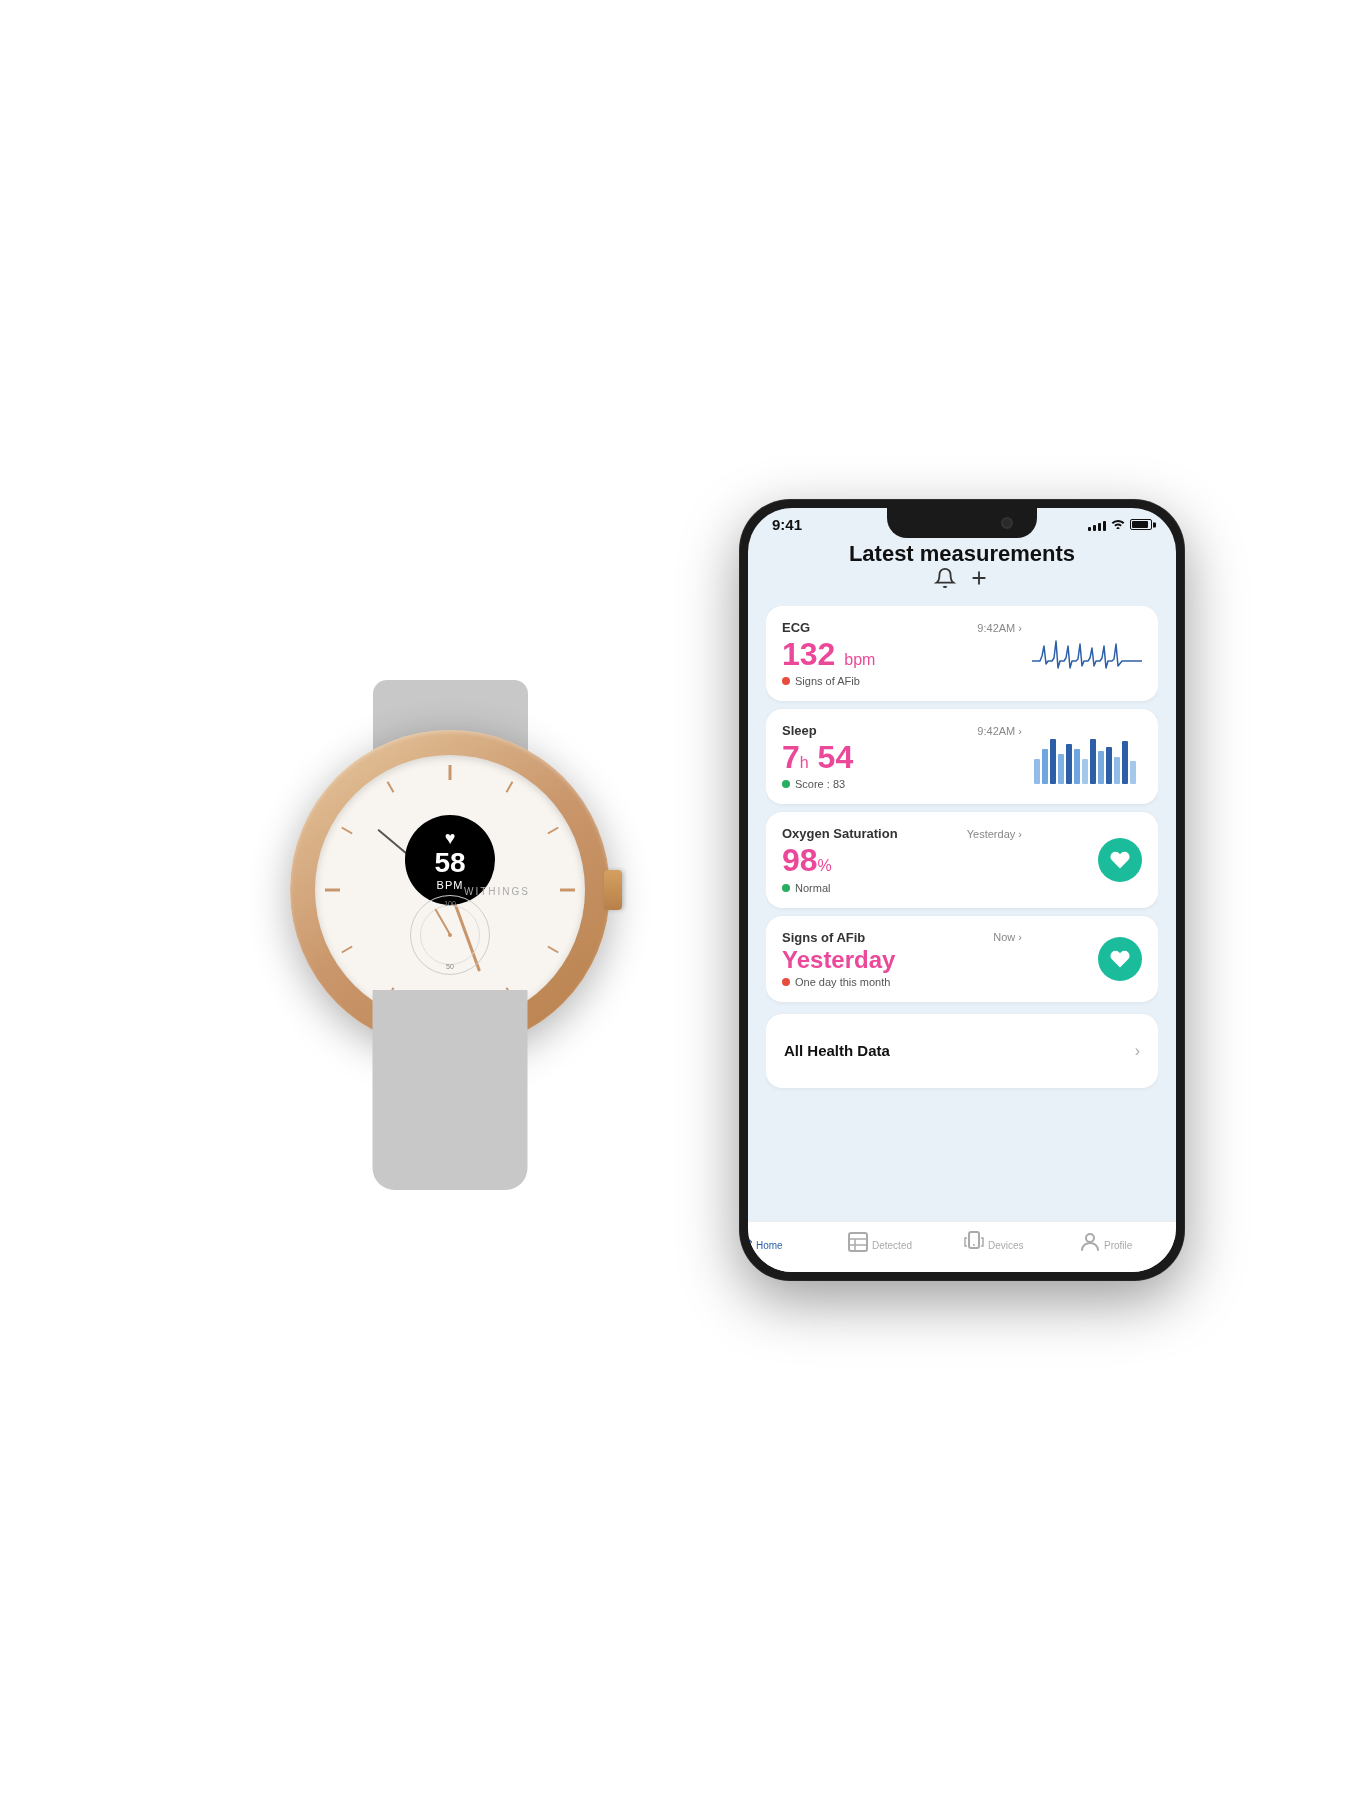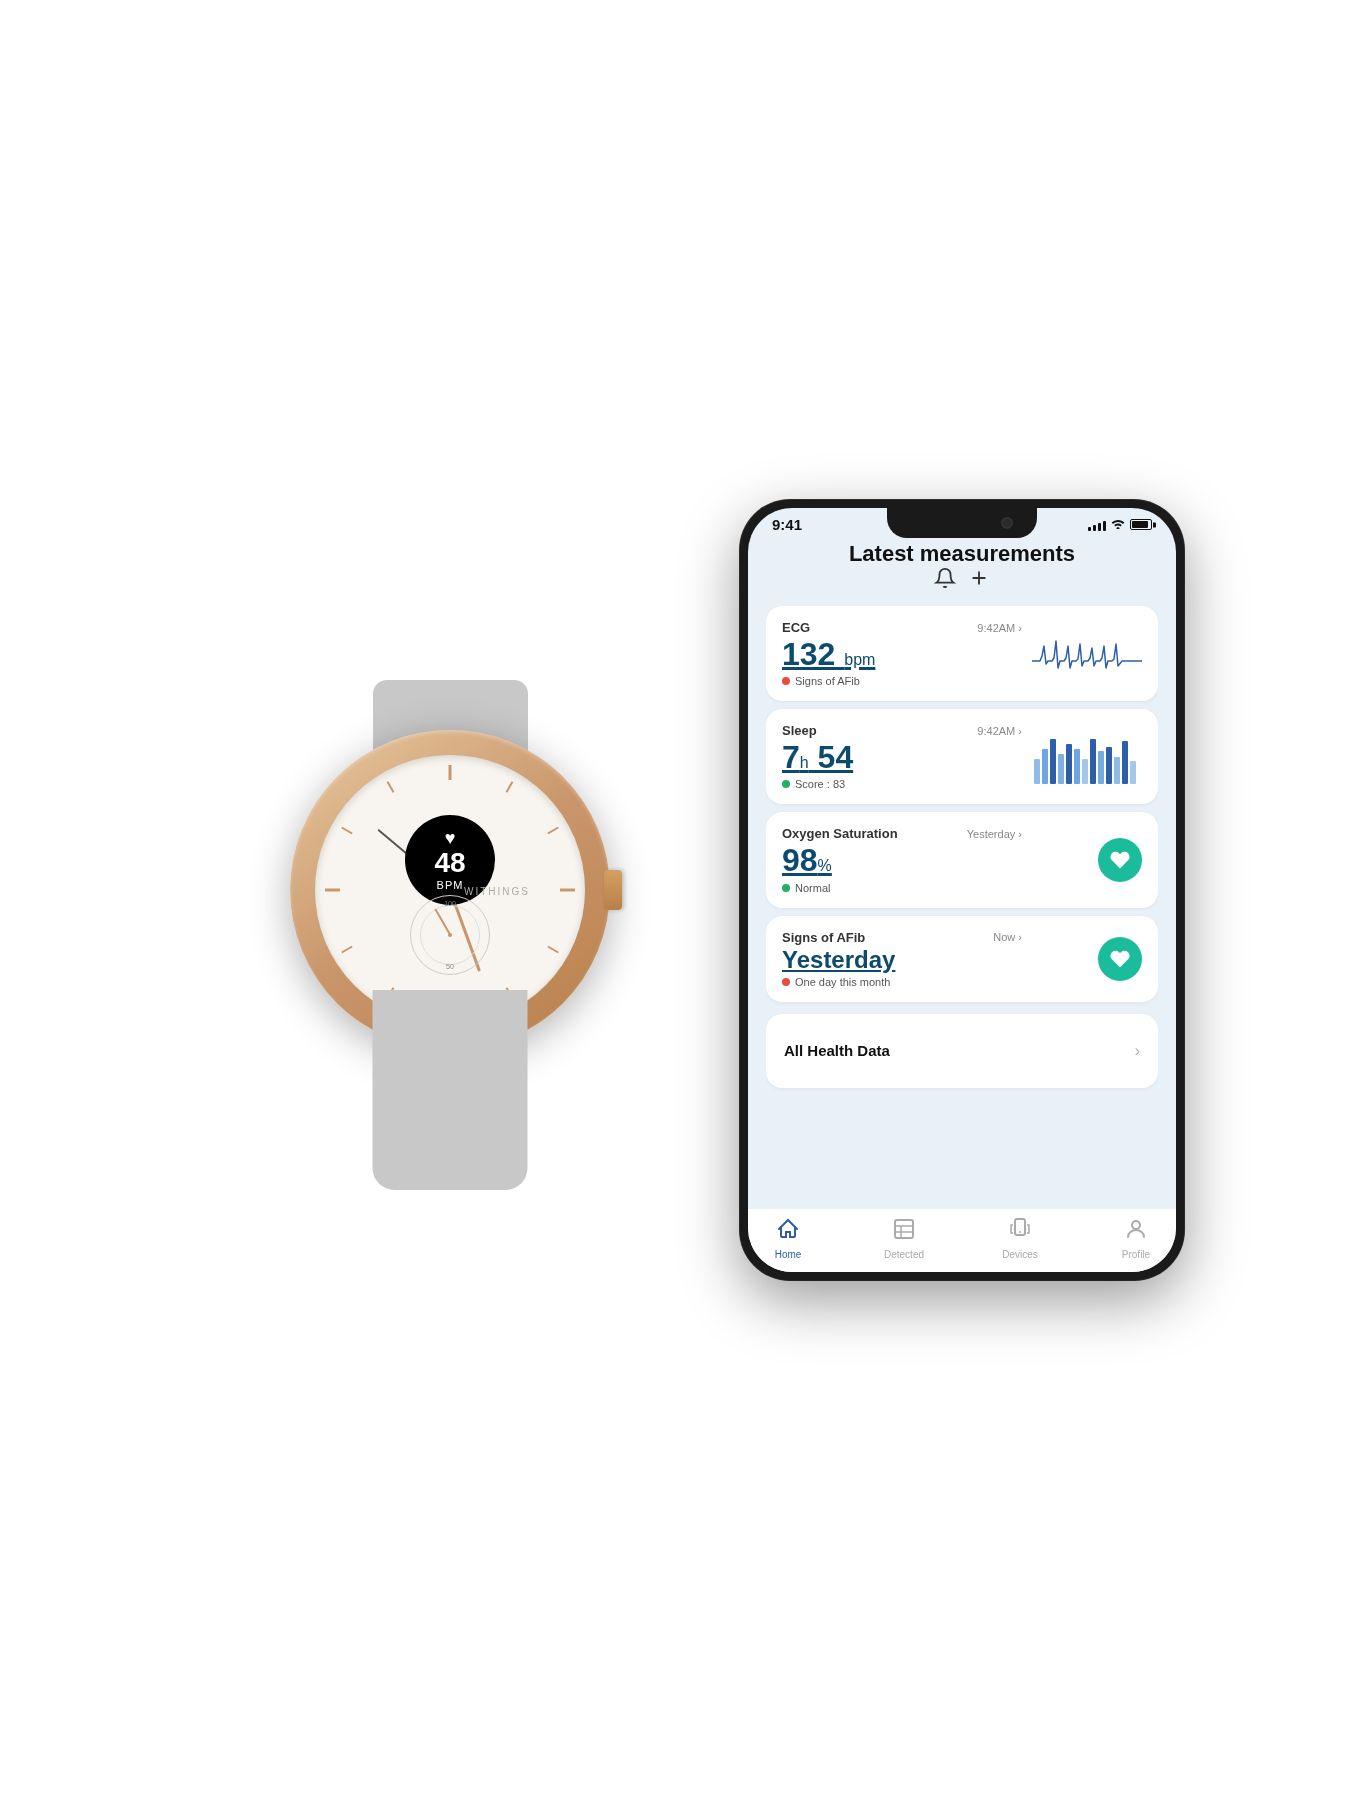--- a/index.html
+++ b/index.html
@@ -357,23 +357,22 @@
       font-weight: 600;
       color: #333;
     }
     .card-time {
       font-size: 11px;
       color: #888;
     }
     .card-value {
       font-size: 32px;
       font-weight: 700;
-      color: #0c4a6e;
+      color: #ec4899;
       line-height: 1.1;
-      text-decoration: underline;
     }
     .card-value .unit {
       font-size: 16px;
       font-weight: 500;
     }
     .card-status {
       display: flex;
       align-items: center;
       gap: 5px;
       margin-top: 3px;
@@ -460,21 +459,20 @@
       padding: 8px 0 12px;
       margin: 4px -18px 0;
       border-radius: 0 0 44px 44px;
       position: absolute;
       bottom: 0;
       left: 0;
       right: 0;
     }
     .nav-item {
       display: flex;
-      flex-direction: column;
       align-items: center;
       gap: 2px;
       cursor: pointer;
       flex: 1;
     }
     .nav-icon {
       font-size: 22px;
       color: #aaa;
     }
     .nav-icon.active {
@@ -518,21 +516,21 @@
 
           <line x1="135" y1="135" x2="135" y2="50" stroke="#c9956a" stroke-width="3" stroke-linecap="round" transform="rotate(160,135,135)"></line>
 
           <line x1="135" y1="135" x2="135" y2="42" stroke="#555" stroke-width="2" stroke-linecap="round" transform="rotate(-50,135,135)"></line>
 
           <circle cx="135" cy="135" r="4" fill="#c9956a"></circle>
         </svg>
 
         <div class="watch-oled">
           <div class="watch-heart-icon">♥</div>
-          <div class="watch-bpm-number">48</div>
+          <div class="watch-bpm-number">58</div>
           <div class="watch-bpm-label">BPM</div>
         </div>
 
         <div class="sub-dial">
           <div class="sub-dial-ring">
             <div class="sub-dial-inner"></div>
             <div class="sub-dial-label-100">100</div>
             <div class="sub-dial-label-50">50</div>
             <div class="sub-dial-hand"></div>
             <div style="width:4px;height:4px;background:#c9956a;border-radius:50%;position:absolute;"></div>

